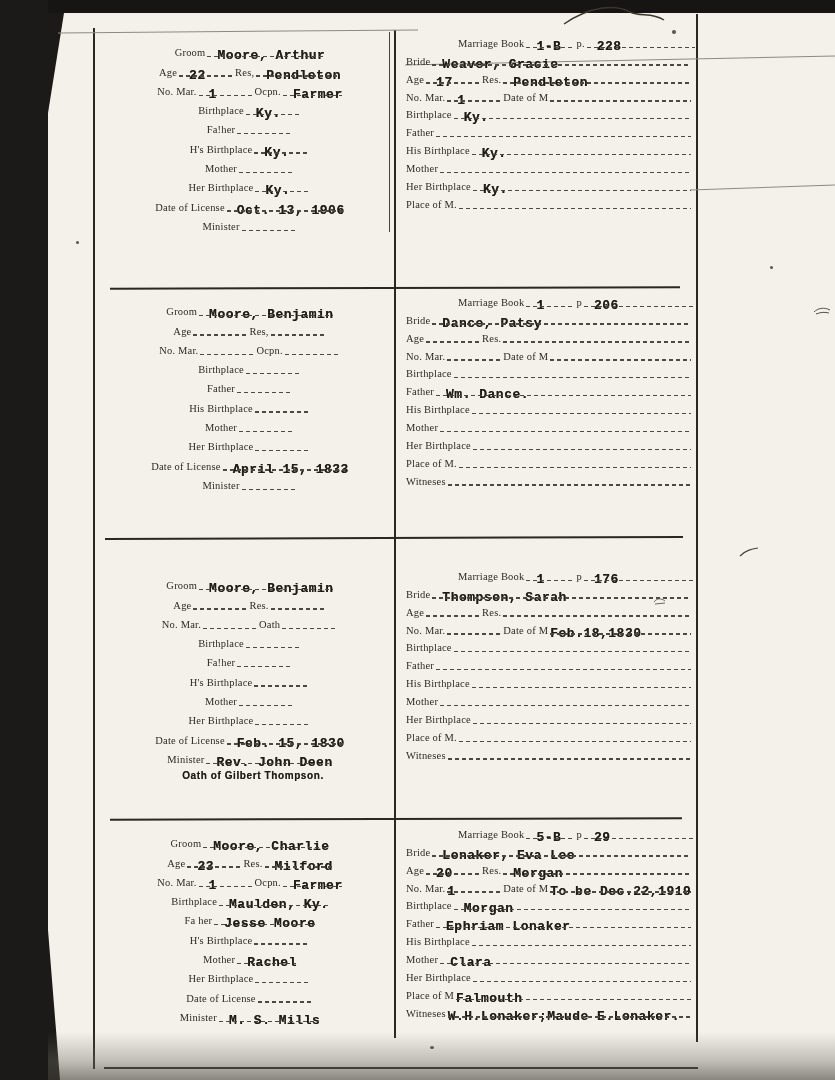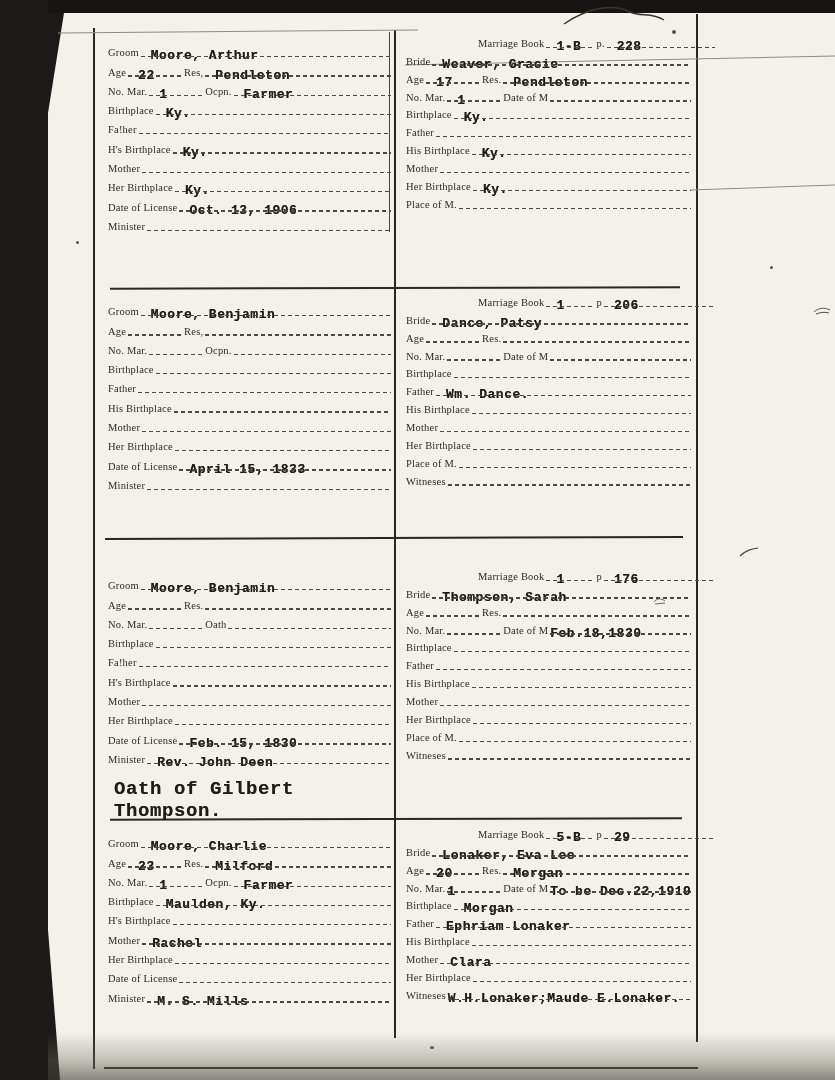--- a/index.html
+++ b/index.html
@@ -26,43 +26,43 @@
   .hline-b34{left:110px;top:818px;width:572px;transform:rotate(-.15deg);}
   .hline-bottom{left:104px;top:1067px;width:594px;}
   .scanline{position:absolute;height:1px;background:#8e8a80;}
   .scanline-top{left:58px;top:31px;width:360px;transform:rotate(-.5deg);}
   .scanline-r1{left:405px;top:60px;width:430px;transform:rotate(-1.2deg);}
   .scanline-r2{left:690px;top:187px;width:145px;transform:rotate(-2deg);}
   
   .block{position:absolute;left:96px;width:604px;}
   .b1{top:40px;} .b2{top:299px;} .b3{top:573px;} .b4{top:831px;}
   .col{position:absolute;display:flex;flex-direction:column;}
-  .col-l{left:12px;width:284px;top:0;}
+  .col-l{left:12px;width:284px;top:0;align-items:center;}
   .col-r{left:310px;width:286px;top:-8px;}
   .col-l .row{height:19.3px;}
   .col-r .row{height:17.9px;}
   .row{display:flex;align-items:flex-end;}
   .seg{display:flex;align-items:flex-end;}
   .seg:last-child{flex:1;}
   .lbl{font-size:10.5px;color:#2e2b25;letter-spacing:.2px;white-space:nowrap;
        line-height:13px;}
   .fill{position:relative;min-width:58px;height:14px;}
   .seg:last-child .fill{width:100%;}
   .fill::after{content:"";position:absolute;left:2px;right:1px;bottom:2px;height:1.4px;
        background:repeating-linear-gradient(90deg,#4d4840 0 4px,transparent 4px 7px);}
   .typed{position:relative;display:inline-block;margin-left:12px;margin-bottom:0px;
        font-family:"Liberation Mono","DejaVu Sans Mono",monospace;font-weight:bold;
        font-size:13px;line-height:14px;letter-spacing:.5px;color:#1f1c16;white-space:nowrap;
        text-shadow:0 0 .6px rgba(30,26,20,.65);}
   .tight .typed{margin-left:2px;}
-  .row.book{flex:none;margin-left:72px;width:238px;}
+  .row.book{flex:none;margin-left:52px;width:238px;}
   .row.book .fill{min-width:52px;}
   .row.book .seg:last-child{flex:1;}
-  .note{margin-top:12px;margin-left:6px;font-family:Liberation Mono, monospace;
-       font-weight:bold;font-size:19px;letter-spacing:.6px;color:#1f1c16;
+  .note{margin-top:4px;margin-left:6px;font-family:Liberation Sans, sans-serif;
+       font-weight:bold;font-size:10px;letter-spacing:.6px;color:#1f1c16;
        text-shadow:0 0 .6px rgba(30,26,20,.65);}
   
   .mark{position:absolute;pointer-events:none;}
   .speck{position:absolute;border-radius:50%;background:#57534b;}
 </style>
 </head>
 <body>
 
 <div class="scan">
 
@@ -563,20 +563,26 @@
           </span>
         </div>
         <div class="row">
           <span class="seg">
             <span class="lbl">Birthplace</span>
             <span class="fill"><span class="typed">Maulden, Ky.</span></span>
           </span>
         </div>
         <div class="row">
           <span class="seg">
+            <span class="lbl">Fa her</span>
+            <span class="fill"><span class="typed">Jesse Moore</span></span>
+          </span>
+        </div>
+        <div class="row">
+          <span class="seg">
             <span class="lbl">H's Birthplace</span>
             <span class="fill"></span>
           </span>
         </div>
         <div class="row">
           <span class="seg">
             <span class="lbl">Mother</span>
             <span class="fill"><span class="typed">Rachel</span></span>
           </span>
         </div>
@@ -657,20 +663,26 @@
         <div class="row">
           <span class="seg">
             <span class="lbl">Mother</span>
             <span class="fill"><span class="typed">Clara</span></span>
           </span>
         </div>
         <div class="row">
           <span class="seg">
             <span class="lbl">Her Birthplace</span>
             <span class="fill"></span>
+          </span>
+        </div>
+        <div class="row tight">
+          <span class="seg">
+            <span class="lbl">Place of M</span>
+            <span class="fill"><span class="typed">Falmouth</span></span>
           </span>
         </div>
         <div class="row tight">
           <span class="seg">
             <span class="lbl">Witneses</span>
             <span class="fill"><span class="typed">W.H.Lonaker;Maude E.Lonaker.</span></span>
           </span>
         </div>
       </div>
   </div>

